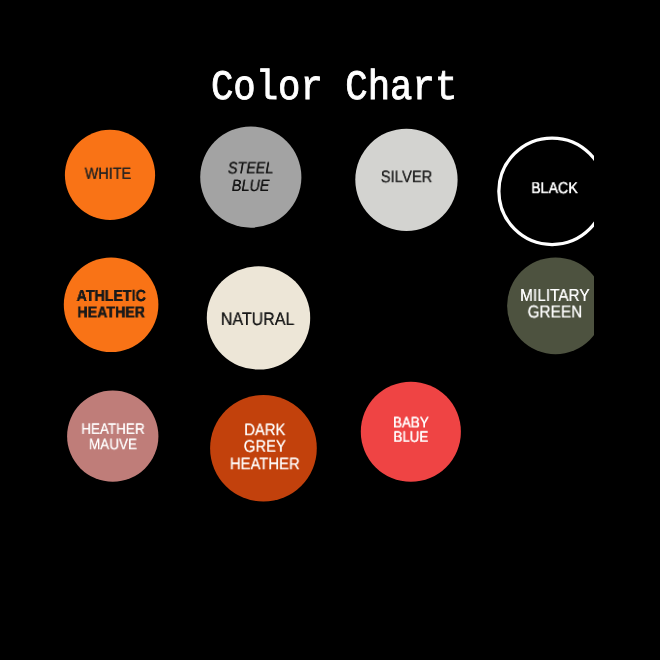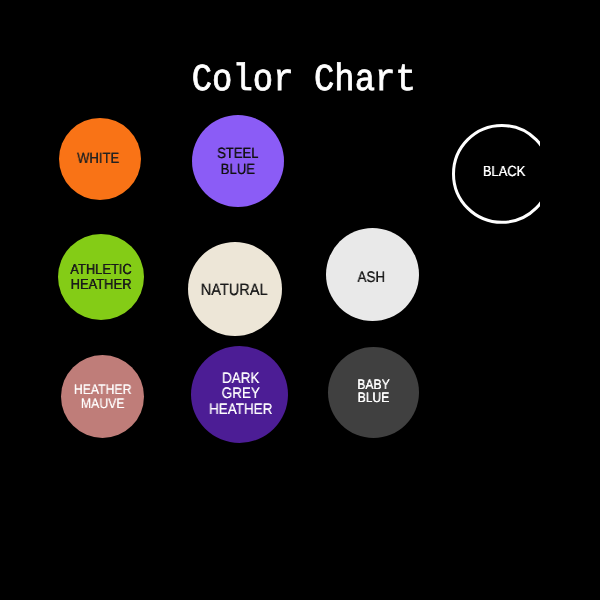--- a/index.html
+++ b/index.html
@@ -75,58 +75,62 @@
 <div class="page">
 
   <div class="chart-title">Color Chart</div>
 
   <div class="swatch-grid">
 
     <div class="swatch" style="left:58.55px; top:118px; width:82.4px; height:82.4px; background:#f97316;">
       <span class="swatch-label" style="top:31.11px; font-size:14.9px; line-height:20px; color:#222222; transform:translateX(-2.05px) scaleX(0.88); text-shadow:0 0 0.3px #222222;">WHITE</span>
     </div>
 
-    <div class="swatch" style="left:192px; top:115.1px; width:92px; height:92px; background:#8b5cf6;">
+    <div class="swatch" style="left:182px; top:115.1px; width:92px; height:92px; background:#a3a3a3;font-style:italic;">
       <span class="swatch-label" style="top:29.01px; font-size:14.9px; line-height:20px; color:#111111; transform:translateX(-0.15px) scaleX(0.88); text-shadow:0 0 0.3px #111111;">STEEL</span>
       <span class="swatch-label" style="top:45.01px; font-size:14.9px; line-height:20px; color:#111111; transform:translateX(-0.15px) scaleX(0.88); text-shadow:0 0 0.3px #111111;">BLUE</span>
     </div>
 
+    <div class="swatch" style="left:322.65px; top:117.05px; width:93px; height:93px; background:#d3d3d0;">
+      <span class="swatch-label" style="top:35.0px; font-size:15.3px; line-height:20px; color:#222222; transform:translateX(0.15px) scaleX(0.88); text-shadow:0 0 0.3px #222222;">SILVER</span>
+    </div>
 
     <div class="swatch" style="left:452.4px; top:124px; width:99.8px; height:99.8px; background:#000000;">
       <svg class="swatch-ring" width="99.8" height="99.8" viewBox="0 0 99.8 99.8">
           <circle cx="49.9" cy="49.9" r="48.4" fill="none" stroke="#ffffff" stroke-width="3.0"></circle>
         </svg>
       <span class="swatch-label" style="top:38.38px; font-size:14.7px; line-height:20px; color:#ffffff; transform:translateX(2.2px) scaleX(0.88); text-shadow:0 0 0.3px #ffffff,0 0 0.3px #ffffff;">BLACK</span>
     </div>
 
-    <div class="swatch" style="left:58.1px; top:233.91px; width:86px; height:86px; background:#84cc16;">
+    <div class="swatch" style="left:58.1px; top:233.91px; width:86px; height:86px; background:#f97316;font-weight:bold;">
       <span class="swatch-label" style="top:26.02px; font-size:14.7px; line-height:20px; color:#1a1a1a; transform:translateX(0.1px) scaleX(0.88); text-shadow:0 0 0.55px #1a1a1a,0 0 0.55px #1a1a1a;">ATHLETIC</span>
       <span class="swatch-label" style="top:40.92px; font-size:14.7px; line-height:20px; color:#1a1a1a; transform:translateX(0.1px) scaleX(0.88); text-shadow:0 0 0.55px #1a1a1a,0 0 0.55px #1a1a1a;">HEATHER</span>
     </div>
 
     <div class="swatch" style="left:187.7px; top:242px; width:94px; height:94px; background:#ede6d7;">
       <span class="swatch-label" style="top:37.6px; font-size:16.5px; line-height:20px; color:#1a1a1a; transform:translateX(-0.8px) scaleX(0.88); text-shadow:0 0 0.3px #1a1a1a;">NATURAL</span>
     </div>
 
-    <div class="swatch" style="left:326.3px; top:228.4px; width:93px; height:93px; background:#e9e9e9;">
-      <span class="swatch-label" style="top:39.25px; font-size:15.3px; line-height:20px; color:#1a1a1a; transform:translateX(-1.2px) scaleX(0.88); text-shadow:0 0 0.3px #1a1a1a;">ASH</span>
+
+    <div class="swatch" style="left:461.4px; top:233.95px; width:88px; height:88px; background:#4d523f;">
+      <span class="swatch-label" style="top:26.23px; font-size:15.9px; line-height:20px; color:#ffffff; transform:translateX(-0.5px) scaleX(0.88); text-shadow:0 0 0.3px #ffffff;">MILITARY</span>
+      <span class="swatch-label" style="top:41.33px; font-size:15.9px; line-height:20px; color:#ffffff; transform:translateX(-0.5px) scaleX(0.88); text-shadow:0 0 0.3px #ffffff;">GREEN</span>
     </div>
-
 
     <div class="swatch" style="left:61.3px; top:355.11px; width:83px; height:83px; background:#bf7d79;">
       <span class="swatch-label" style="top:24.33px; font-size:13.9px; line-height:20px; color:#ffffff; transform:translateX(0.2px) scaleX(0.88); text-shadow:0 0 0.3px #ffffff;">HEATHER</span>
       <span class="swatch-label" style="top:37.63px; font-size:13.9px; line-height:20px; color:#ffffff; transform:translateX(0.2px) scaleX(0.88); text-shadow:0 0 0.3px #ffffff;">MAUVE</span>
     </div>
 
-    <div class="swatch" style="left:191.05px; top:346px; width:97px; height:97px; background:#4c1d95;">
+    <div class="swatch" style="left:191.05px; top:359px; width:97px; height:97px; background:#c2410c;">
       <span class="swatch-label" style="top:22.69px; font-size:15.3px; line-height:20px; color:#ffffff; transform:translateX(1.25px) scaleX(0.88); text-shadow:0 0 0.25px #ffffff;">DARK</span>
       <span class="swatch-label" style="top:38.49px; font-size:15.3px; line-height:20px; color:#ffffff; transform:translateX(1.25px) scaleX(0.88); text-shadow:0 0 0.25px #ffffff;">GREY</span>
       <span class="swatch-label" style="top:53.69px; font-size:15.3px; line-height:20px; color:#ffffff; transform:translateX(1.25px) scaleX(0.88); text-shadow:0 0 0.25px #ffffff;">HEATHER</span>
     </div>
 
-    <div class="swatch" style="left:328.11px; top:347.4px; width:91px; height:91px; background:#404040;">
+    <div class="swatch" style="left:328.11px; top:347.4px; width:91px; height:91px; background:#ef4444;">
       <span class="swatch-label" style="top:27.8px; font-size:13.8px; line-height:20px; color:#ffffff; transform:translateX(0.04px) scaleX(0.88); text-shadow:0 0 0.45px #ffffff,0 0 0.45px #ffffff;">BABY</span>
       <span class="swatch-label" style="top:41.0px; font-size:13.8px; line-height:20px; color:#ffffff; transform:translateX(0.04px) scaleX(0.88); text-shadow:0 0 0.45px #ffffff,0 0 0.45px #ffffff;">BLUE</span>
     </div>
 
   </div>
 
 </div>
 
 </body></html>

